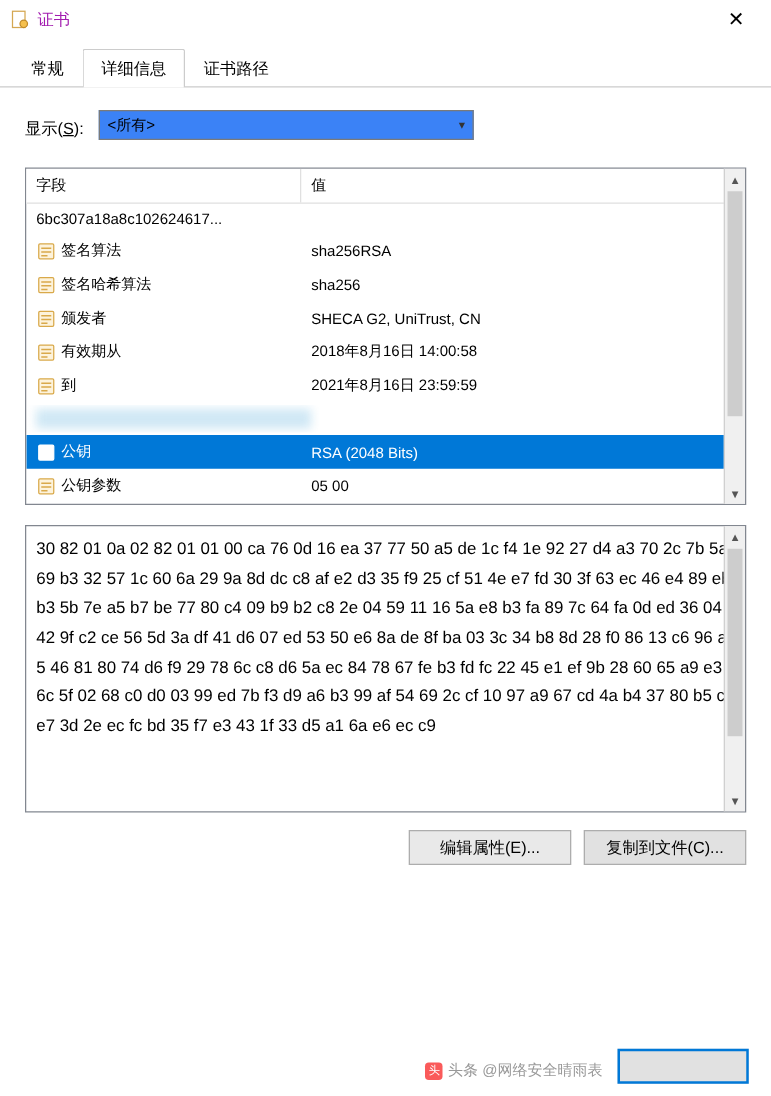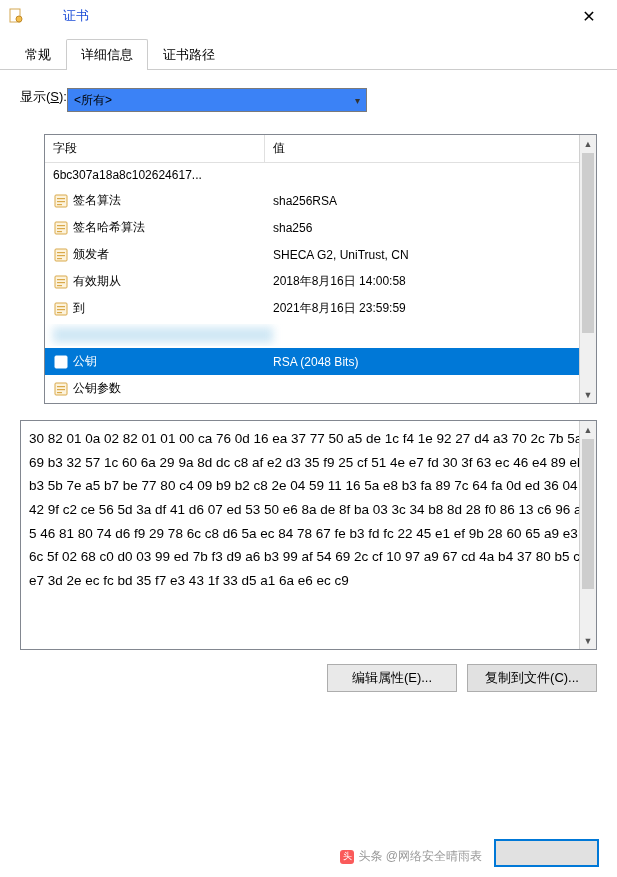--- a/index.html
+++ b/index.html
@@ -16,21 +16,21 @@
   display: flex;
   align-items: center;
   height: 32px;
   padding: 0 8px;
   background: #fff;
 }
 .titlebar .cert-icon {
   width: 16px; height: 16px;
   margin-right: 6px;
 }
-.titlebar .title { font-size: 13px; color: #1d4ed8; margin-left: 33px; }
+.titlebar .title { font-size: 13px; color: #a21caf; }
 .titlebar .close {
   margin-left: auto;
   font-size: 16px;
   width: 40px; height: 28px;
   display: flex; align-items: center; justify-content: center;
   color: #000;
 }
 
 .tabs {
   display: flex;
@@ -51,21 +51,22 @@
   background: #fff;
   border-radius: 2px 2px 0 0;
 }
 
 .content {
   padding: 18px 20px 12px 20px;
 }
 
 .show-row {
   display: flex;
-  align-items: flex-start;
+  align-items: flex-end;
+  gap: 12px;
   margin-bottom: 22px;
 }
 .show-row label { font-size: 13px; }
 .show-row label u { text-decoration: underline; }
 .show-select {
   flex: 1;
   max-width: 300px;
   height: 24px;
   border: 1px solid #7a7a7a;
   background: #3b82f6;
@@ -82,21 +83,20 @@
 
 .fields-wrap {
   position: relative;
   margin-bottom: 16px;
 }
 .fields-table {
   border: 1px solid #828790;
   height: 270px;
   overflow: hidden;
   position: relative;
-  margin-left: 24px;
 }
 .thead {
   display: flex;
   background: #fff;
   border-bottom: 1px solid #e0e0e0;
 }
 .thead .th {
   padding: 5px 8px;
   font-size: 12px;
   border-right: 1px solid #e0e0e0;
@@ -346,20 +346,21 @@
           <div class="row">
             <div class="cell1">
               <svg class="cell-icon" viewBox="0 0 16 16">
                 <rect x="2" y="2" width="12" height="12" rx="1" fill="#fdf3dc" stroke="#d9a94a"></rect>
                 <rect x="4" y="5" width="8" height="1.2" fill="#d9a94a"></rect>
                 <rect x="4" y="8" width="8" height="1.2" fill="#d9a94a"></rect>
                 <rect x="4" y="11" width="5" height="1.2" fill="#d9a94a"></rect>
               </svg>
               <span>公钥参数</span>
             </div>
+            <div class="cell2">05 00</div>
           </div>
         </div>
     </div>
     <div class="scrollbar-v">
       <div class="arrow up">▲</div>
       <div class="thumb"></div>
       <div class="arrow down">▼</div>
     </div>
   </div>
 

